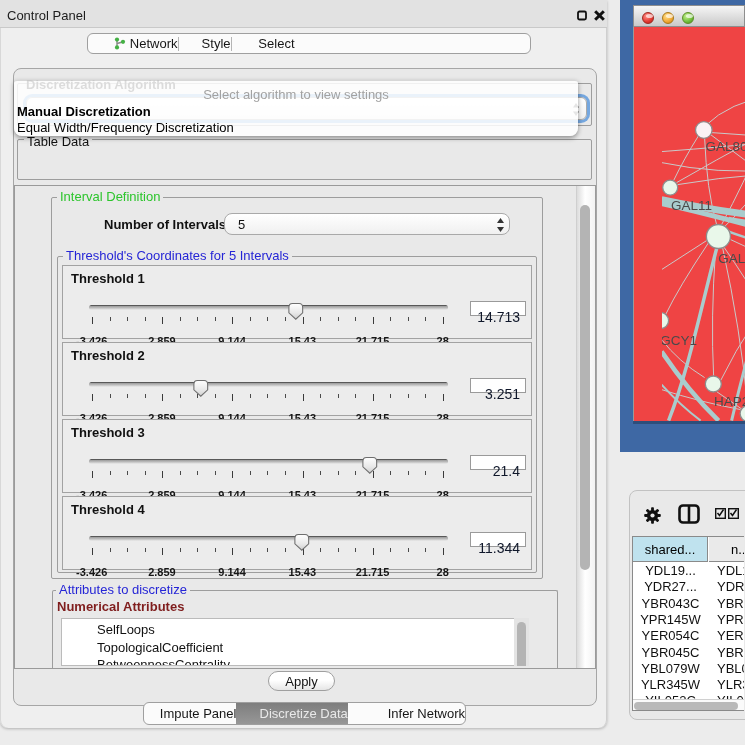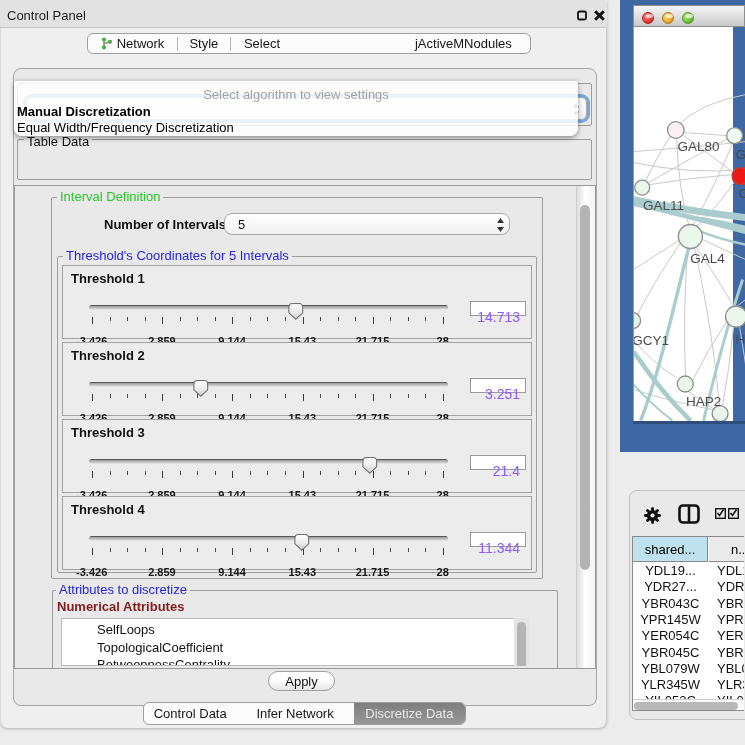--- a/index.html
+++ b/index.html
@@ -13,21 +13,21 @@
 #cptitle { left:0; top:0; width:607px; height:28px; background:#e2e2e2;
   border-bottom:1px solid #c9c9c9; }
 #cptitle .t { position:absolute; left:7px; top:8px; font-size:13px; color:#1c1c1c; }
 
 #cpanel { left:13px; top:68px; width:584px; height:638px; background:#e9e9e9;
   border:1px solid #a6a6a6; border-radius:8px; }
 
 .tabbar { background:#fbfbfb; border:1px solid #9f9f9f; border-radius:6px;
   overflow:hidden; display:flex; }
 .tabbar .seg { position:relative; height:100%; display:flex; align-items:center;
-  justify-content:center; font-size:13px; color:#161616; }
+  justify-content:flex-end; font-size:13px; color:#161616; }
 .tabbar .sel { background:linear-gradient(180deg,#7e7e7e,#979797); color:#e9e9e9; }
 .tabbar .sep { width:1px; height:14px; background:#b5b5b5; align-self:center; }
 #toptabs { left:87px; top:33px; width:444px; height:21px; }
 #bottabs { left:143px; top:702px; width:323px; height:23px; }
 
 .group { border:1px solid #9d9d9d; border-radius:2px; }
 .gtitle { position:absolute; font-size:13px; background:#e9e9e9; padding:0 3px; }
 
 .combo { background:linear-gradient(180deg,#ffffff,#f0f0f0); border:1px solid #a9a9a9;
   border-radius:8px; font-size:13px; color:#111; }
@@ -48,39 +48,39 @@
 .track { position:absolute; left:26px; top:39px; width:359px; height:5px; border-radius:2.5px;
   background:linear-gradient(180deg,#585858 0,#585858 1px,#9a9a9a 1px,#c0c0c0 3px,#ededed 5px); }
 .minor { position:absolute; left:28.5px; top:51px; width:352px; height:4px;
   background:repeating-linear-gradient(90deg,#4a4a4a 0,#4a4a4a 1px,transparent 1px,transparent 17.55px); }
 .major { position:absolute; left:28.5px; top:51px; width:352px; height:7px;
   background:repeating-linear-gradient(90deg,#3a3a3a 0,#3a3a3a 1px,transparent 1px,transparent 70.2px); }
 .tlab { position:absolute; top:69px; font-size:11px; font-weight:bold; color:#161616;
   transform:translateX(-50%); }
 .thumb-sl { position:absolute; top:35px; width:16px; height:20px; transform:translateX(-50%); }
 .vbox { position:absolute; left:407px; top:35px; width:56px; height:15px; background:#fff;
-  border:1px solid #9a9a9a; font-size:14px; color:#8b5cf6; text-align:right;
+  border:1px solid #9a9a9a; font-size:14px; color:#0f172a; text-align:right;
   line-height:31px; padding-right:5px; }
 
 #popup { left:14px; top:80px; width:564px; height:56px; background:rgba(255,255,255,0.85);
   border-top:1px solid rgba(190,190,190,0.6); border-radius:3px 3px 8px 8px;
   box-shadow:0 2px 5px rgba(0,0,0,0.4); }
 
 #apply { left:268px; top:671px; width:67px; height:20px; border:1px solid #9f9f9f;
   border-radius:10px; background:linear-gradient(180deg,#ffffff 45%,#e6e6e6);
   font-size:13px; color:#111; text-align:center; line-height:19px; }
 
 #netwin { left:620px; top:0; width:125px; height:452px; background:#3e68a4; }
 #mactitle { left:13px; top:5px; width:112px; height:22px;
   background:linear-gradient(180deg,#f6f6f6,#c9c9c9); border:1px solid #8e8e8e; }
 .light { position:absolute; top:5px; width:12px; height:12px; border-radius:50%; }
 .light i { position:absolute; left:2.5px; top:1px; width:7px; height:4px; border-radius:50%;
   background:rgba(255,255,255,0.65); }
-#canvas { left:13px; top:27px; width:100px; height:394px; background:#ffffff;
-  border-left:1px solid #9a9a9a; }
+#canvas { left:13px; top:27px; width:112px; height:394px; background:#ef4444;
+  border-left:1px solid #9a9a9a;padding-left:28px; }
 
 #tpwin { left:618px; top:452px; width:127px; height:293px; background:#ececec; }
 #tptitle { left:0; top:0; width:127px; height:29px; background:#e3e3e3; }
 #tpbox { left:10.6px; top:38px; width:120px; height:230px; background:#e9e9e9;
   border:1px solid #c2c2c2; border-radius:8px 0 0 8px; }
 .hdrc { position:absolute; top:0; height:25px; font-size:13px; }
 .row { position:absolute; width:113px; height:16.3px; font-size:13px; color:#111; }
 </style>
 </head>
 <body>
@@ -103,20 +103,21 @@
   <div class="abs group" style="left:17px;top:83px;width:575px;height:43px;"></div>
   <div class="abs combo" style="left:26px;top:97px;width:561px;height:23px;
        box-shadow:0 0 0 3px rgba(88,150,220,0.8); border-radius:6px;">
     <span class="arrows" style="left:545px;top:4px;">
       <svg width="8" height="15" viewBox="0 0 8 15">
         <path d="M4 1 L7 5.5 L1 5.5 Z" fill="#555"></path>
         <path d="M4 14 L7 9.5 L1 9.5 Z" fill="#555"></path>
       </svg>
     </span>
   </div>
+  <div class="abs" style="left:26px;top:77px;font-size:13px;font-weight:bold;color:#111;">Discretization Algorithm</div>
 
   <div class="abs group" style="left:17px;top:139px;width:575px;height:41px;"></div>
   <div class="abs gtitle" style="left:24px;top:134px;color:#111;">Table Data</div>
 
   <div id="scroll" class="abs">
 
     <div class="abs group" style="left:36px;top:11px;width:492px;height:382px;"></div>
     <div class="abs gtitle" style="left:42px;top:3px;color:#2cc52c;">Interval Definition</div>
     <div class="abs" style="left:89px;top:31px;font-size:13px;font-weight:bold;color:#111;">Number of Intervals</div>
     <div class="abs combo" style="left:209px;top:27px;width:286px;height:22px;">
@@ -256,27 +257,26 @@
         <line x1="3" y1="6.5" x2="8.5" y2="5" stroke="#888" stroke-width="1.4"></line>
         <circle cx="3" cy="2.6" r="2.1" fill="#44b044"></circle>
         <circle cx="3" cy="10.4" r="2.1" fill="#44b044"></circle>
         <circle cx="9" cy="4.8" r="2.1" fill="#44b044"></circle>
       </svg>Network</div>
     <div class="sep"></div>
     <div class="seg" style="width:52px;">Style</div>
     <div class="sep"></div>
     <div class="seg" style="width:63px;">Select</div>
     <div class="seg sel" style="width:104px;margin-top:28px;">Cyni Toolbox</div>
-    <div class="seg" style="width:134px;">jActiveMNodules</div>
   </div>
 
   <div id="bottabs" class="abs tabbar">
-    <div class="seg" style="width:93px;">Control Data</div>
+    <div class="seg" style="width:93px;">Impute Panel</div>
+    <div class="seg sel" style="width:112px;">Discretize Data</div>
     <div class="seg" style="width:118px;">Infer Network</div>
-    <div class="seg sel" style="width:112px;">Discretize Data</div>
   </div>
 </div>
 
 <div id="netwin" class="abs">
   <div id="mactitle" class="abs">
     <div class="light" style="left:8px;top:6px;background:radial-gradient(circle at 35% 30%,#ff9189,#e33830 60%,#ad1f18);border:1px solid #9e2820;">
           <i></i>
         </div>
     <div class="light" style="left:28px;top:6px;background:radial-gradient(circle at 35% 30%,#ffe08a,#f0a733 60%,#c07b12);border:1px solid #a87a1a;">
           <i></i>

